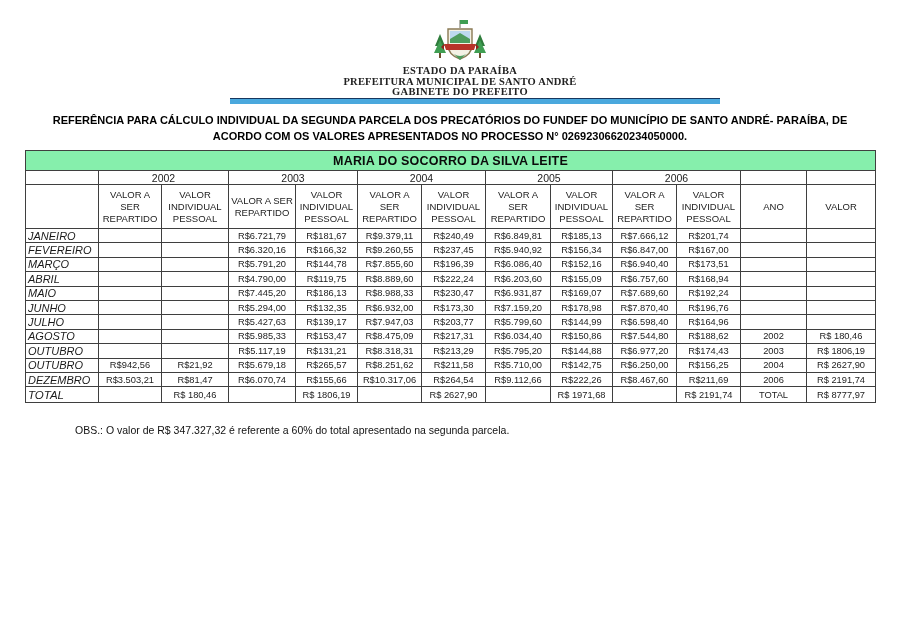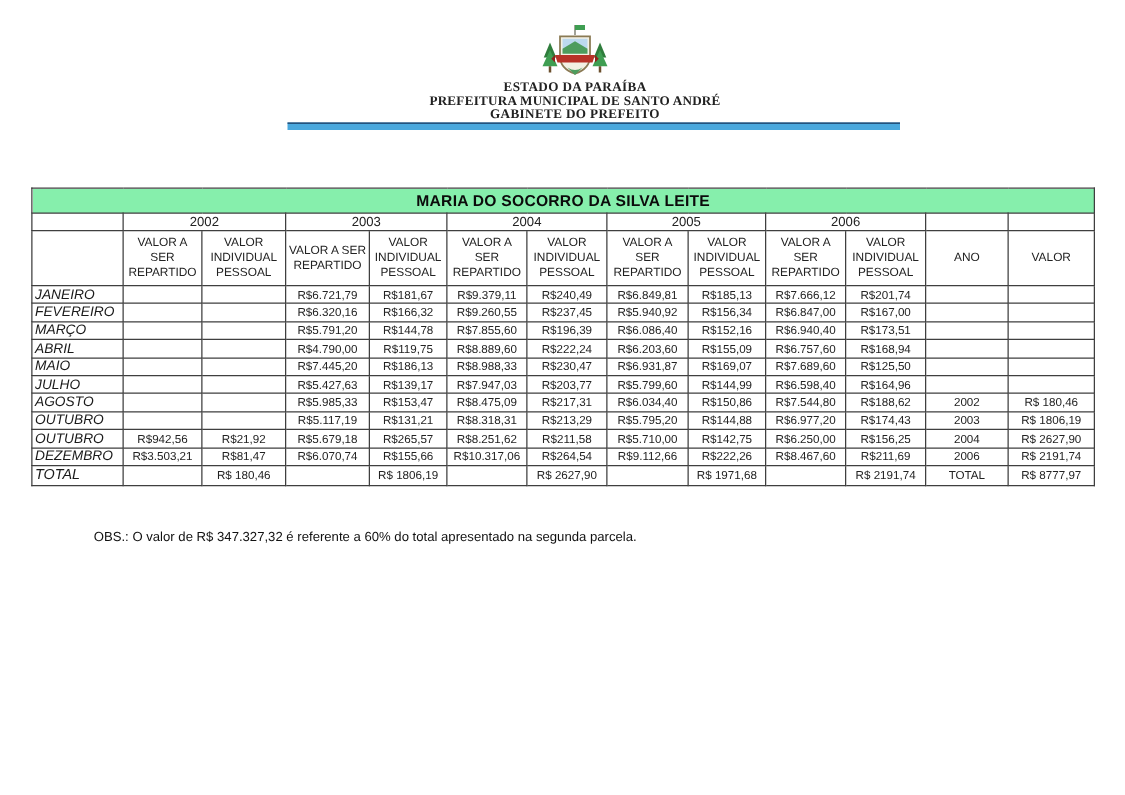--- a/index.html
+++ b/index.html
@@ -78,20 +78,21 @@
       <path d="M44 24 l3 3 l-3 3 z" fill="#8e241c"></path>
 
       <path d="M22 34 q6 4 12 0 l-6 6 z" fill="#4d9c5d"></path>
     </svg>
     <div class="org org-l1">ESTADO DA PARAÍBA</div>
     <div class="org org-l2">PREFEITURA MUNICIPAL DE SANTO ANDRÉ</div>
     <div class="org org-l3">GABINETE DO PREFEITO</div>
   </div>
   <div class="rule"></div>
 
+  <div class="doc-title">REFERÊNCIA PARA CÁLCULO INDIVIDUAL DA SEGUNDA PARCELA DOS PRECATÓRIOS DO FUNDEF DO MUNICÍPIO DE SANTO ANDRÉ- PARAÍBA, DE ACORDO COM OS VALORES APRESENTADOS NO PROCESSO N° 02692306620234050000.</div>
 
   <table class="precatorios">
     <colgroup>
       <col style="width:73px">
         <col style="width:63px">
         <col style="width:67px">
       <col style="width:67px">
         <col style="width:62px">
         <col style="width:64px">
       <col style="width:64px">
@@ -197,21 +198,36 @@
           <td class="month">MAIO</td>
           <td class="val"></td>
           <td class="val"></td>
           <td class="val">R$7.445,20</td>
           <td class="val">R$186,13</td>
           <td class="val">R$8.988,33</td>
           <td class="val">R$230,47</td>
           <td class="val">R$6.931,87</td>
           <td class="val">R$169,07</td>
           <td class="val">R$7.689,60</td>
-          <td class="val">R$125,50</td>
+          <td class="val">R$192,24</td>
+          <td class="val"></td>
+          <td class="val"></td>
+        </tr>
+        <tr class="month-row">
+          <td class="month">JUNHO</td>
+          <td class="val"></td>
+          <td class="val"></td>
+          <td class="val">R$5.294,00</td>
+          <td class="val">R$132,35</td>
+          <td class="val">R$6.932,00</td>
+          <td class="val">R$173,30</td>
+          <td class="val">R$7.159,20</td>
+          <td class="val">R$178,98</td>
+          <td class="val">R$7.870,40</td>
+          <td class="val">R$196,76</td>
           <td class="val"></td>
           <td class="val"></td>
         </tr>
         <tr class="month-row">
           <td class="month">JULHO</td>
           <td class="val"></td>
           <td class="val"></td>
           <td class="val">R$5.427,63</td>
           <td class="val">R$139,17</td>
           <td class="val">R$7.947,03</td>

